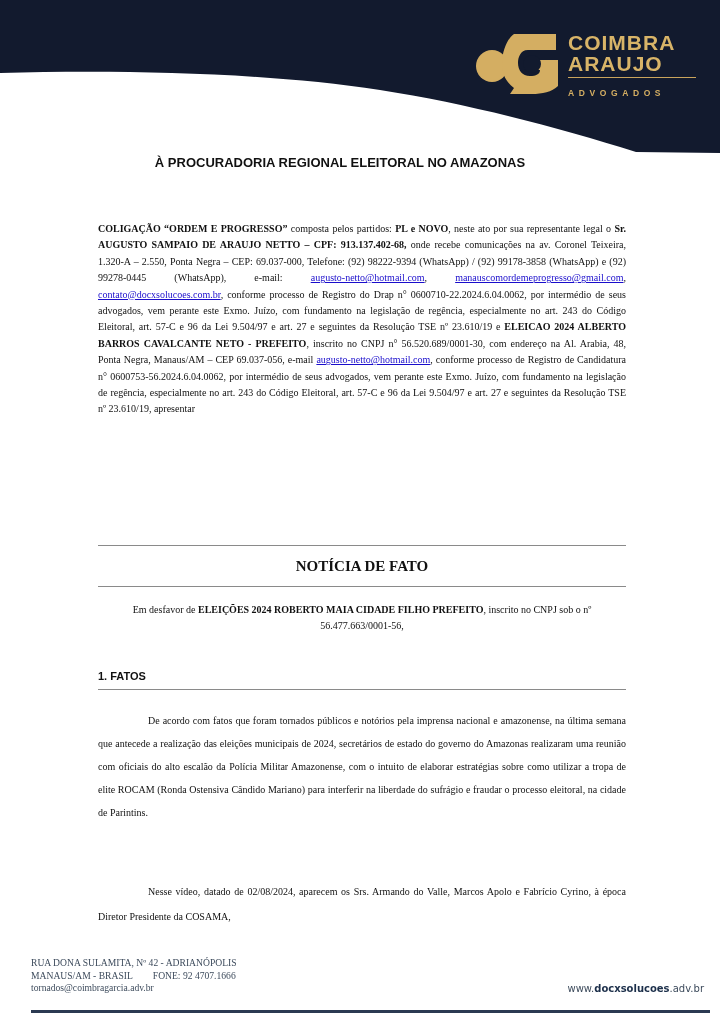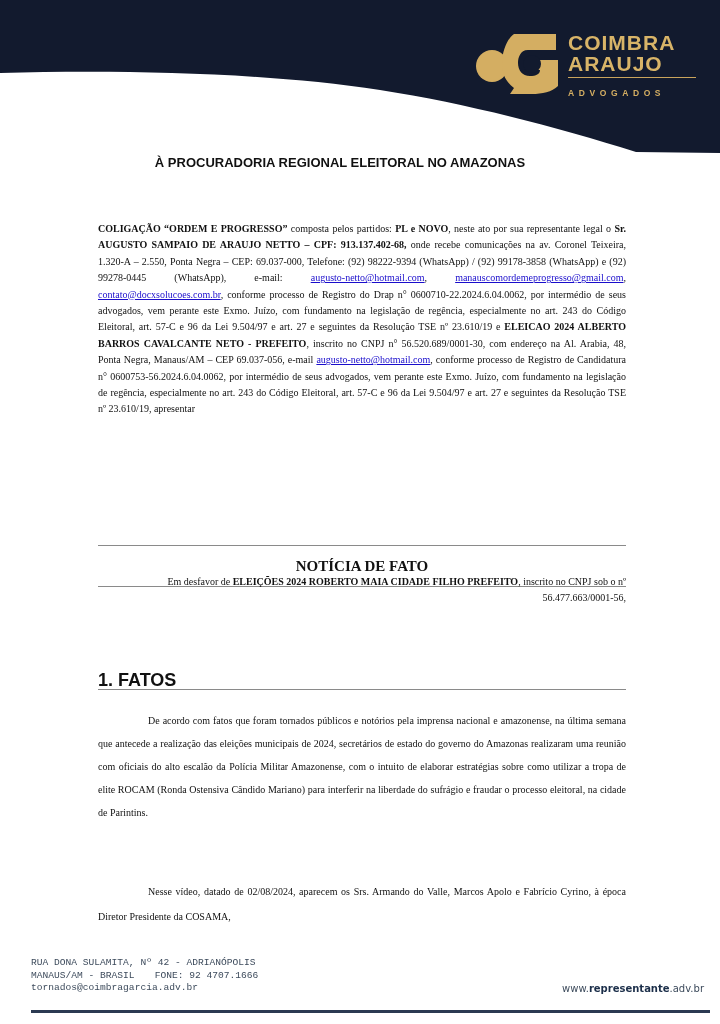--- a/index.html
+++ b/index.html
@@ -32,30 +32,30 @@
     }
     .para b { font-weight: bold; }
     .para a { color: #1a0dcc; text-decoration: underline; }
     .p1 { top: 221px; }
 
     .rule { position: absolute; left: 98px; width: 528px; height: 1px; background: #8a8a8a; }
     .notice {
       position: absolute; left: 98px; width: 528px; top: 558px; text-align: center;
       font-family: "Liberation Serif", serif; font-weight: bold; font-size: 15px;
     }
-    .p2 { top: 574px; line-height: 16px; text-align: right; }
+    .p2 { top: 602px; line-height: 16px; text-align: center; }
     .section {
-      position: absolute; left: 98px; top: 670px; font-weight: bold; font-size: 18px;
+      position: absolute; left: 98px; top: 670px; font-weight: bold; font-size: 11px;
     }
     .p3 { top: 709px; line-height: 23px; }
     .p4 { top: 879px; line-height: 25px; }
     .indent { display: inline-block; width: 50px; }
 
     .footer-addr {
-      position: absolute; left: 31px; top: 957px; font-family: Liberation Mono, monospace;
+      position: absolute; left: 31px; top: 957px; font-family: Liberation Serif, serif;
       font-size: 9.6px; line-height: 12.5px; color: #3d4b5c;
     }
     .footer-addr .gap { display: inline-block; width: 20px; }
     .footer-web {
       position: absolute; right: 16px; top: 983px; font-family: "DejaVu Sans", sans-serif;
       font-size: 10px; color: #3d4b5c;
     }
     .footer-web b { color: #1c2f4a; }
     .footer-line {
       position: absolute; left: 31px; width: 679px; top: 1010px; height: 3px;
@@ -101,14 +101,14 @@
 <div class="rule" style="top:689px;"></div>
 
 <div class="para p3"><span class="indent"></span><span>De acordo com fatos que foram tornados públicos e notórios pela im­prensa nacional e amazonense, na última semana que antecede a realização das eleições municipais de 2024, secretários de estado do governo do Amazo­nas realizaram uma reunião com oficiais do alto escalão da Polícia Militar Ama­zonense, com o intuito de elaborar estratégias sobre como utilizar a tropa de elite ROCAM (Ronda Ostensiva Cândido Mariano) para interferir na liberdade do su­frágio e fraudar o processo eleitoral, na cidade de Parintins.</span></div>
 <div class="para p4"><span class="indent"></span><span>Nesse vídeo, datado de 02/08/2024, aparecem os Srs. Armando do Valle, Marcos Apolo e Fabrício Cyrino, à época Diretor Presidente da COSAMA,</span></div>
 
 <div class="footer-addr">
   <div>RUA DONA SULAMITA, Nº 42 - ADRIANÓPOLIS</div>
   <div><span>MANAUS/AM - BRASIL</span><span class="gap"></span><span>FONE: 92 4707.1666</span></div>
   <div>tornados@coimbragarcia.adv.br</div>
 </div>
-<div class="footer-web"><span>www.</span><b>representante</b><span>.adv.br</span></div>
+<div class="footer-web"><span>www.</span><b>docxsolucoes</b><span>.adv.br</span></div>
 <div class="footer-line"></div>
 
 </body></html>

